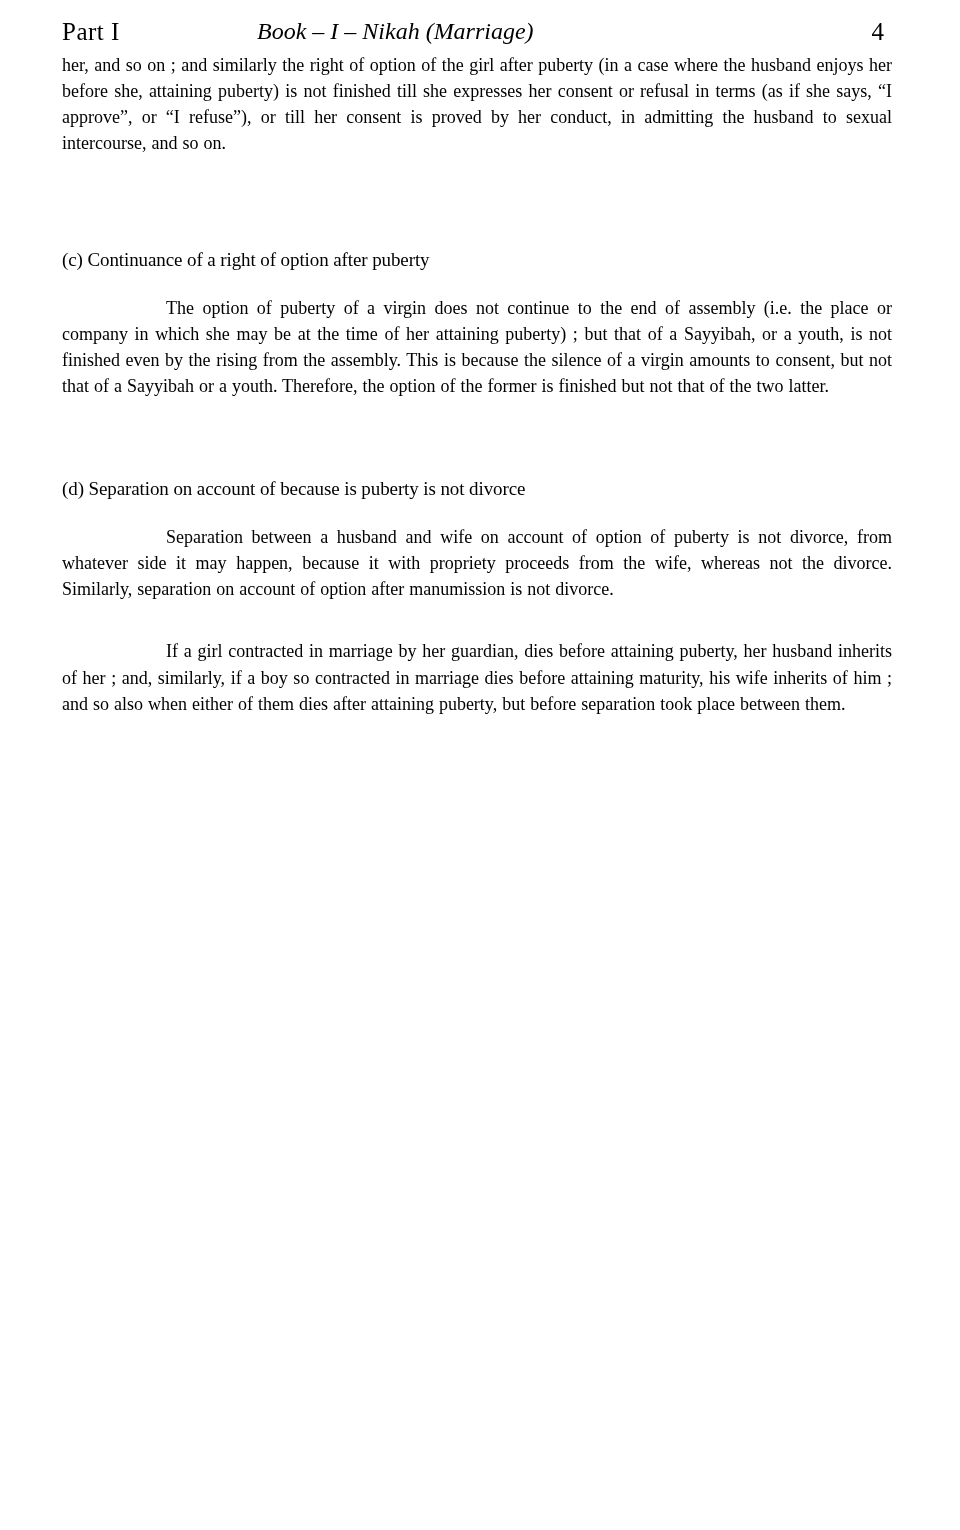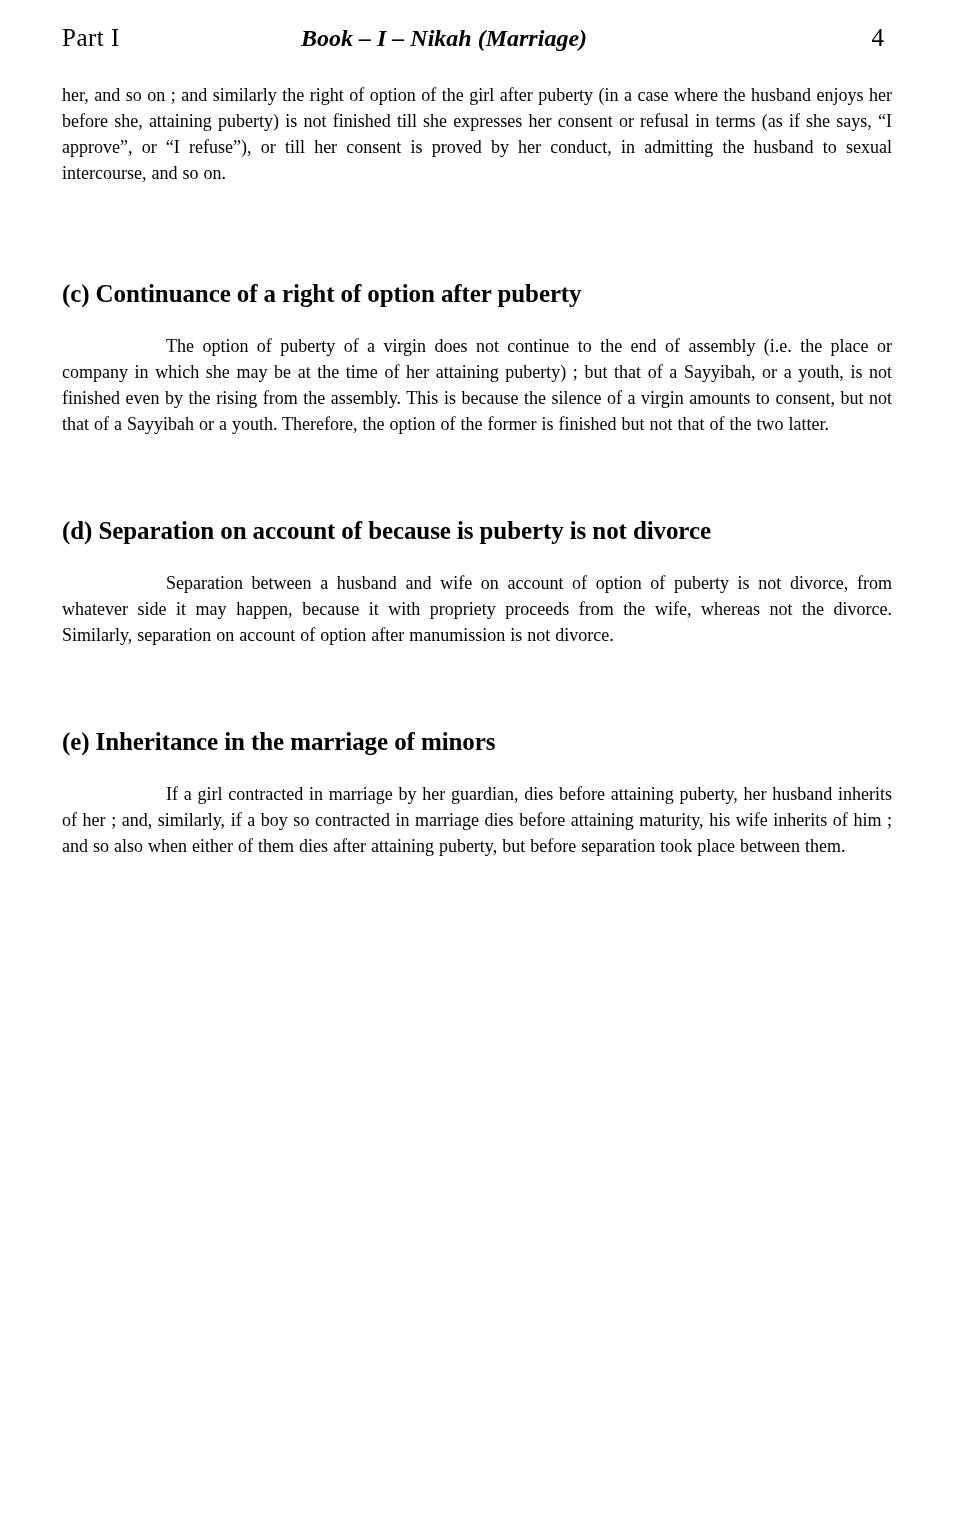--- a/index.html
+++ b/index.html
@@ -16,34 +16,32 @@
   }
   .page {
     position: relative;
     width: 960px;
     height: 1530px;
     box-sizing: border-box;
     padding: 18px 60px 0 62px;
   }
   .running-head {
     display: flex;
-    align-items: flex-end;
+    align-items: flex-start;
     font-size: 25px;
-    margin-bottom: 30px;
     height: 34px;
-    gap: 44px;
   }
   .rh-left {
     width: 185px;
     letter-spacing: 0.5px;
   }
   .rh-center {
     flex: 1;
     font-style: italic;
-    font-weight: bold;
+    font-weight: normal;
     font-size: 24px;
     text-align: left;
     padding-left: 10px;
   }
   .rh-right {
     width: 70px;
     text-align: right;
     font-size: 25px;
     padding-right: 16px;
   }
@@ -51,22 +49,22 @@
     font-size: 18px;
     line-height: 1.45;
     text-align: justify;
     margin: 0 8px 6px 0;
     word-spacing: 0.5px;
   }
   p.indented {
     text-indent: 104px;
   }
   h2.section-heading {
-    font-size: 25px;
-    font-weight: bold;
+    font-size: 19px;
+    font-weight: normal;
     margin: 42px 0 22px 0;
     line-height: 1.3;
     letter-spacing: -0.1px;
   }
   .block {
     margin-bottom: 0;
   }
   .spacer-lg { height: 44px; }
   .spacer-md { height: 30px; }
 </style>
@@ -93,17 +91,16 @@
   <div class="spacer-md"></div>
 
   <div class="block">
     <h2 class="section-heading">(d) Separation on account of because is puberty is not divorce</h2>
     <p class="body-text indented">Separation between a husband and wife on account of option of puberty is not divorce, from whatever side it may happen, because it with propriety proceeds from the wife, whereas not the divorce. Similarly, separation on account of option after manumission is not divorce.</p>
   </div>
 
   <div class="spacer-md"></div>
 
   <div class="block">
-    <h2 class="section-heading">(e) Inheritance in the marriage of minors</h2>
     <p class="body-text indented">If a girl contracted in marriage by her guardian, dies before attaining puberty, her husband inherits of her ; and, similarly, if a boy so contracted in marriage dies before attaining maturity, his wife inherits of him ; and so also when either of them dies after attaining puberty, but before separation took place between them.</p>
   </div>
 
 </div>
 
 </body></html>

